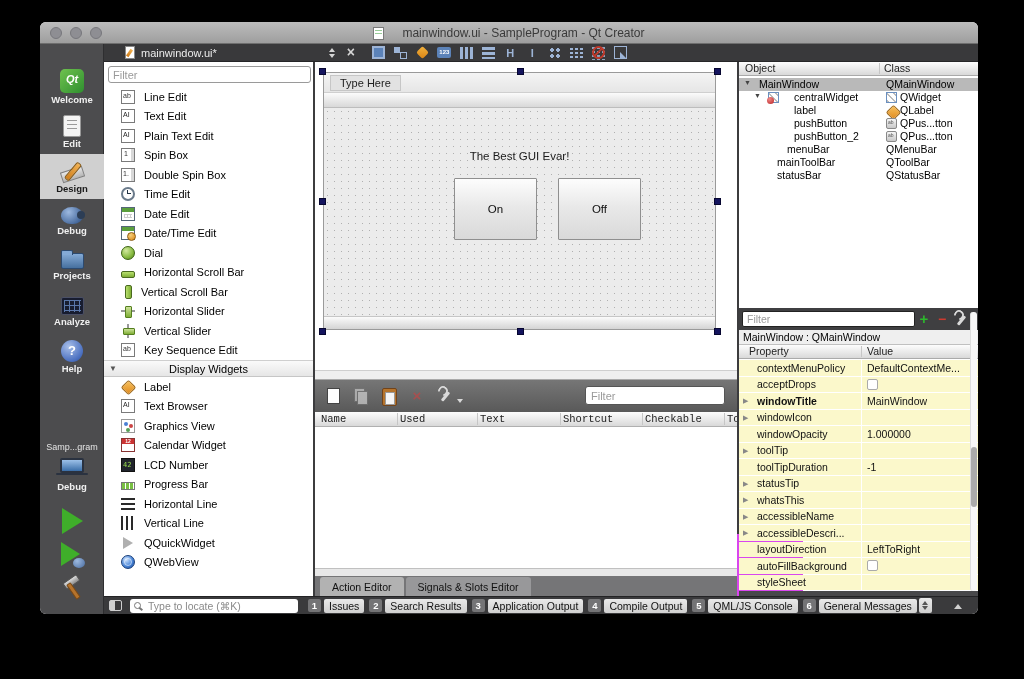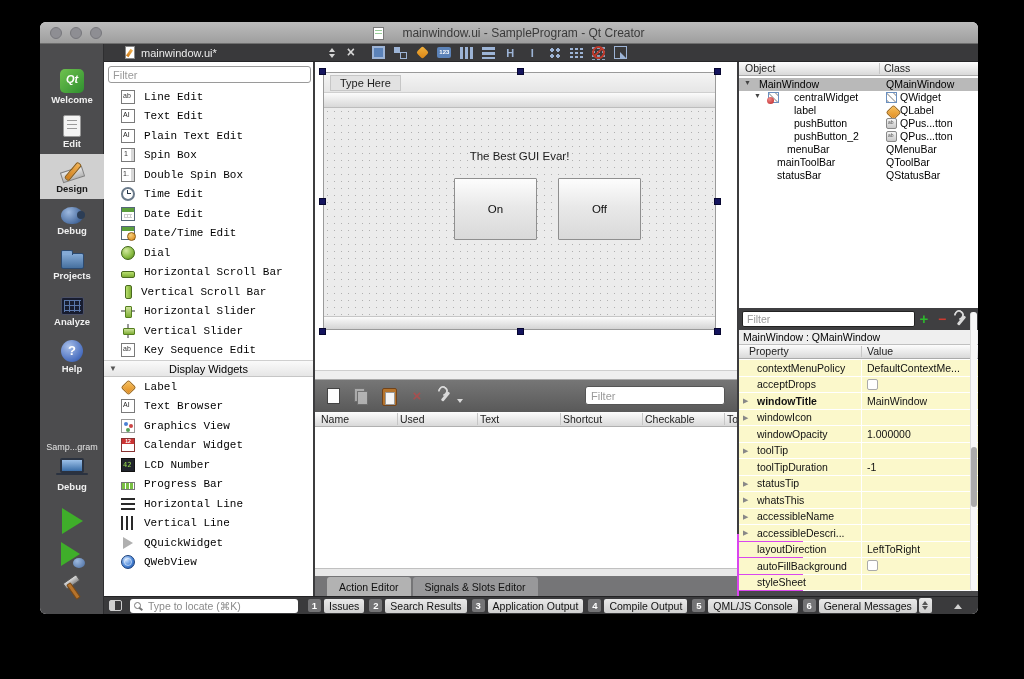--- a/index.html
+++ b/index.html
@@ -74,21 +74,21 @@
   .break-layout-icon{background-image:radial-gradient(#8fa3bd 1.4px,transparent 1.7px);background-size:5px 4px;}
   .break-layout-icon::after{content:'';width:9px;height:9px;border:2px solid #c0392b;border-radius:50%;}
   .break-layout-icon::before{content:'';position:absolute;width:2px;height:11px;background:#c0392b;transform:rotate(45deg);z-index:1;}
   .adjust-size-icon::after{content:'';width:11px;height:11px;border:1px solid #9db4d6;}
   .adjust-size-icon::before{content:'';position:absolute;right:2px;bottom:2px;border-left:6px solid #9db4d6;border-top:6px solid transparent;}
   
   .widgetbox{position:absolute;left:64px;top:40px;width:211px;height:534px;background:#fff;border-right:2px solid #3c3c3e;overflow:hidden;}
   .wb-filter{display:block;width:203px;margin:4px;height:17px;border:1px solid #9a9a9a;border-radius:3px;font:11px "Liberation Sans",sans-serif;color:#333;padding:0 4px;outline:none;}
   .wb-filter::placeholder{color:#9a9a9a;}
   .wb-row{height:19.5px;display:flex;align-items:center;padding-left:17px;}
-  .wb-label{font-size:11px;color:#000;margin-left:9px;white-space:nowrap;font-family:Liberation Mono, monospace;}
+  .wb-label{font-size:11px;color:#000;margin-left:9px;white-space:nowrap;}
   .wb-section{position:relative;height:17px;display:flex;align-items:center;justify-content:center;background:linear-gradient(#fafafa,#e6e6e6);border-top:1px solid #cfcfcf;border-bottom:1px solid #c6c6c6;}
   .wb-section-tri{position:absolute;left:5px;font-size:8px;color:#555;}
   .wb-section-label{font-size:11px;color:#000;}
   .wicon{position:relative;width:14px;height:14px;flex:none;display:block;}
   .line-edit-icon,.key-sequence-edit-icon{background:#fff;border:1px solid #7a7a7a;}
   .line-edit-icon::after,.key-sequence-edit-icon::after{content:'ab';position:absolute;left:1px;top:1px;font-size:7px;color:#333;}
   .text-edit-icon,.plain-text-edit-icon,.text-browser-icon{background:#fff;border:1px solid #7a7a7a;}
   .text-edit-icon::after,.plain-text-edit-icon::after,.text-browser-icon::after{content:'AI';position:absolute;left:1px;top:1px;font-size:7px;color:#222;}
   .spin-box-icon,.double-spin-box-icon{background:linear-gradient(to right,#fff 9px,#d8d8d8 9px);border:1px solid #7a7a7a;}
   .spin-box-icon::after{content:'1';position:absolute;left:2px;top:1px;font-size:7px;color:#333;}
@@ -146,26 +146,26 @@
   .copy-action-icon::after{content:'';position:absolute;left:6px;top:5px;width:9px;height:12px;background:#f0f0f0;border:1px solid #777;}
   .paste-action-icon::before{content:'';position:absolute;left:3px;top:2px;width:13px;height:16px;background:#b5742c;border:1px solid #71431a;border-radius:2px;}
   .paste-action-icon::after{content:'';position:absolute;left:6px;top:6px;width:8px;height:11px;background:#f5f5f5;border:1px solid #999;}
   .delete-action-icon{opacity:.6;}
   .delete-action-icon::after{content:'×';color:#d04040;font:bold 15px/20px "Liberation Sans",sans-serif;}
   .wrench-icon::before{content:'';position:absolute;left:9px;top:5px;width:3px;height:11px;background:#d9d9d9;transform:rotate(40deg);border-radius:1px;}
   .wrench-icon::after{content:'';position:absolute;left:3px;top:0px;width:6px;height:6px;border:2px solid #d9d9d9;border-bottom-color:transparent;border-radius:50%;transform:rotate(40deg);}
   .wrench-caret-icon{width:0;height:0;border-top:4px solid #d9d9d9;border-left:3px solid transparent;border-right:3px solid transparent;margin:10px 0 0 2px;}
   .action-filter{position:absolute;left:270px;top:6px;width:140px;height:19px;border:1px solid #555;border-radius:3px;font:11px "Liberation Sans",sans-serif;padding:0 5px;outline:none;}
   .action-filter::placeholder{color:#9a9a9a;}
-  .action-header{position:absolute;left:0;top:350px;width:422px;height:15px;background:linear-gradient(#fdfdfd,#d9d9d9);border-bottom:1px solid #b0b0b0;}
+  .action-header{position:absolute;left:0;top:350px;width:422px;height:15px;background:linear-gradient(#fdfdfd,#d9d9d9);border-bottom:1px solid #b0b0b0;font-family:Liberation Mono, monospace;}
   .ah-col{position:absolute;top:1px;font-size:10.5px;color:#222;}
   .ah-sep{position:absolute;top:1px;bottom:1px;width:1px;background:#c6c6c6;}
   .action-body{position:absolute;left:0;top:365px;width:422px;height:141px;background:#fff;}
   .thin-strip{position:absolute;left:0;top:506px;width:422px;height:8px;background:#e8e8e8;border-top:1px solid #c0c0c0;}
-  .action-tabs{position:absolute;left:0;top:514px;width:422px;height:20px;background:#757577;display:flex;align-items:stretch;gap:2px;padding-left:12px;}
+  .action-tabs{position:absolute;left:0;top:514px;width:422px;height:20px;background:#757577;display:flex;align-items:stretch;gap:2px;padding-left:5px;}
   .atab{display:flex;align-items:center;padding:0 12px;font-size:10.5px;color:#111;background:#98989a;border-radius:3px 3px 0 0;margin-top:1px;}
   .atab.sel{background:#b2b2b2;}
   
   .rightpanels{position:absolute;left:697px;top:40px;width:241px;height:472px;background:#fff;border-left:2px solid #3c3c3e;}
   .oi-header,.prop-header{position:absolute;left:0;width:239px;height:14px;background:linear-gradient(#fdfdfd,#d9d9d9);border-bottom:1px solid #aaa;}
   .oi-header{top:0;}
   .col-label{position:absolute;top:0;font-size:10.5px;color:#222;}
   .col-sep{position:absolute;top:1px;bottom:1px;width:1px;background:#c6c6c6;}
   .oi-rows{position:absolute;left:0;top:16px;width:239px;}
   .oi-row{position:relative;height:13px;font-size:10.5px;color:#000;}

